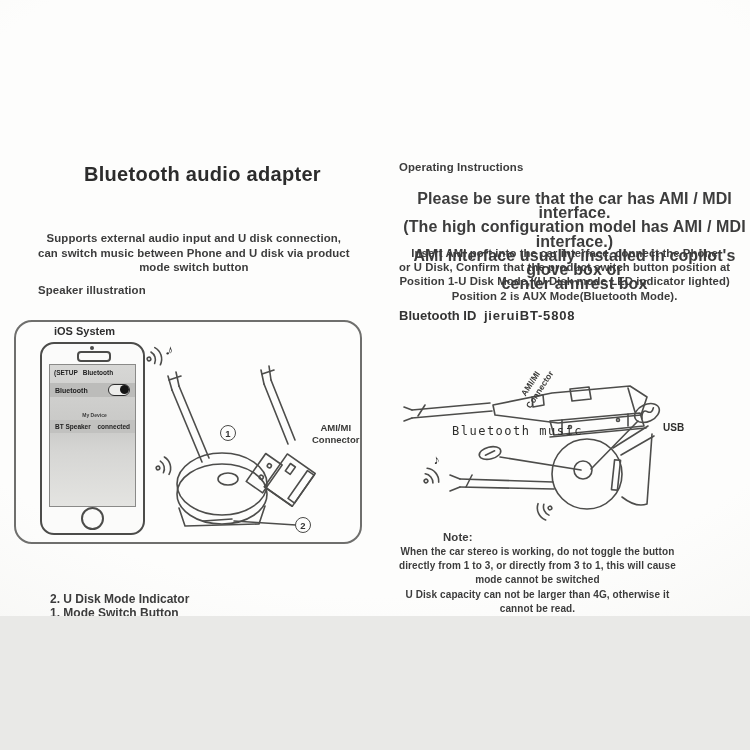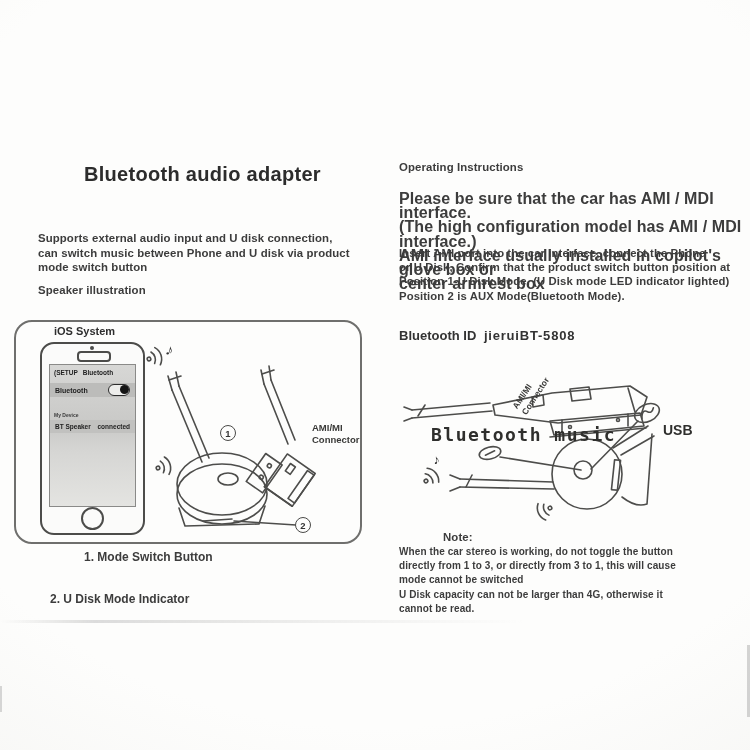--- a/index.html
+++ b/index.html
@@ -1,28 +1,29 @@
 <!DOCTYPE html>
 <html><head>
 <meta charset="utf-8">
 <style>
   html,body{margin:0;padding:0;background:#e9e9e7;}
   .sheet{
-    position:relative;width:750px;height:750px;overflow:hidden;
+    position:relative;width:750px;height:616px;overflow:hidden;
     background:radial-gradient(120% 100% at 50% 42%, #fdfdfc 55%, #f0f0ed 100%);
     font-family:"Liberation Sans",sans-serif;color:#3c3c3c;
     filter:blur(0.22px);
+    text-align:center;
   }
   .txt{position:absolute;white-space:pre-line;font-weight:700;letter-spacing:.1px;}
   .title{position:absolute;left:84px;top:163px;font-size:20px;font-weight:700;color:#2c2c2c;letter-spacing:.3px;}
   .subtitle{left:38px;top:190px;font-size:11.4px;line-height:14.5px;}
   .desc{left:38px;top:231px;font-size:11.4px;line-height:14.5px;}
   .heading-pi{left:38px;top:284px;font-size:11.4px;}
   .legend{position:absolute;font-size:12px;font-weight:700;}
-  .l1{left:50px;top:550px;margin-left:34px;}
+  .l1{left:50px;top:606px;}
   .l2{left:50px;top:592px;}
 
   
   .pbox{position:absolute;left:14px;top:320px;width:344px;height:220px;
         border:2px solid #6f6f6d;border-radius:18px;}
   .ios-label{position:absolute;left:38px;top:3px;font-size:11px;font-weight:700;color:#2e2e2e;}
   .pbox-svg,.rdiag-svg{position:absolute;inset:0;}
   .pbox-svg path,.pbox-svg ellipse,.pbox-svg rect,.pbox-svg circle,
   .rdiag-svg path,.rdiag-svg ellipse,.rdiag-svg rect,.rdiag-svg circle{
     stroke:#4d4d4b;fill:none;stroke-width:1.6;stroke-linecap:round;stroke-linejoin:round;}
@@ -49,32 +50,32 @@
   .scr-devices{margin-top:15px;padding-left:4px;font-size:5px;font-weight:700;color:#3c3c3c;}
   .dev-row{margin-top:2px;height:13px;background:#c1c1bf;font-size:6.5px;}
   .toggle{position:relative;width:20px;height:10px;border:1.3px solid #2c2c2c;border-radius:6px;background:#ededeb;}
   .knob{position:absolute;right:0px;top:0px;width:9px;height:9px;border-radius:50%;background:#151515;}
   .ph-home{position:absolute;left:39px;top:163px;width:19px;height:19px;border:2.5px solid #4c4c4a;border-radius:50%;}
 
   
   .op-head{left:399px;top:161px;font-size:11.4px;}
   .p1{left:399px;top:192px;font-size:16px;line-height:14.2px;}
   .p2{left:399px;top:246px;font-size:11.3px;line-height:14.2px;}
-  .bt-id{position:absolute;left:399px;top:328px;font-size:13px;font-weight:700;color:#333;}
+  .bt-id{position:absolute;left:399px;top:308px;font-size:13px;font-weight:700;color:#333;}
   .bt-id .idv{letter-spacing:.8px;margin-left:4px;}
   .note-head{left:399px;top:531px;font-size:11.4px;padding-left:44px;}
   .note-body{left:399px;top:545px;font-size:10px;line-height:14.2px;}
 
   
   .rdiag{position:absolute;left:400px;top:356px;width:345px;height:175px;}
   .rami{position:absolute;left:106px;top:20px;width:58px;font-size:8.5px;font-weight:700;
     line-height:10.5px;white-space:pre-line;transform:rotate(-57deg);color:#3a3a38;}
-  .btm{position:absolute;left:31px;top:68px;font-family:"DejaVu Sans Mono",monospace;
-    font-size:18px;font-weight:700;letter-spacing:1.5px;color:#2f2f2d;}
-  .usb{position:absolute;left:263px;top:66px;font-size:14px;font-weight:700;color:#2f2f2d;}
+  .btm{position:absolute;left:52px;top:68px;font-family:"DejaVu Sans Mono",monospace;
+    font-size:12px;font-weight:400;letter-spacing:1.5px;color:#2f2f2d;}
+  .usb{position:absolute;left:263px;top:66px;font-size:10px;font-weight:700;color:#2f2f2d;}
 
   
   .artifact{position:absolute;pointer-events:none;}
   .a1{left:0;top:620px;width:525px;height:3px;border-radius:2px;filter:blur(.6px);
       background:linear-gradient(90deg,rgba(150,150,150,0),rgba(135,135,135,.28) 18%,rgba(150,150,150,.14) 60%,rgba(160,160,160,0));}
   .a2{right:0;top:645px;width:3px;height:72px;background:rgba(120,120,120,.3);filter:blur(.5px);}
   .a3{left:0;top:686px;width:2px;height:26px;background:rgba(130,130,130,.3);filter:blur(.5px);}
 </style>
 </head>
 <body>

